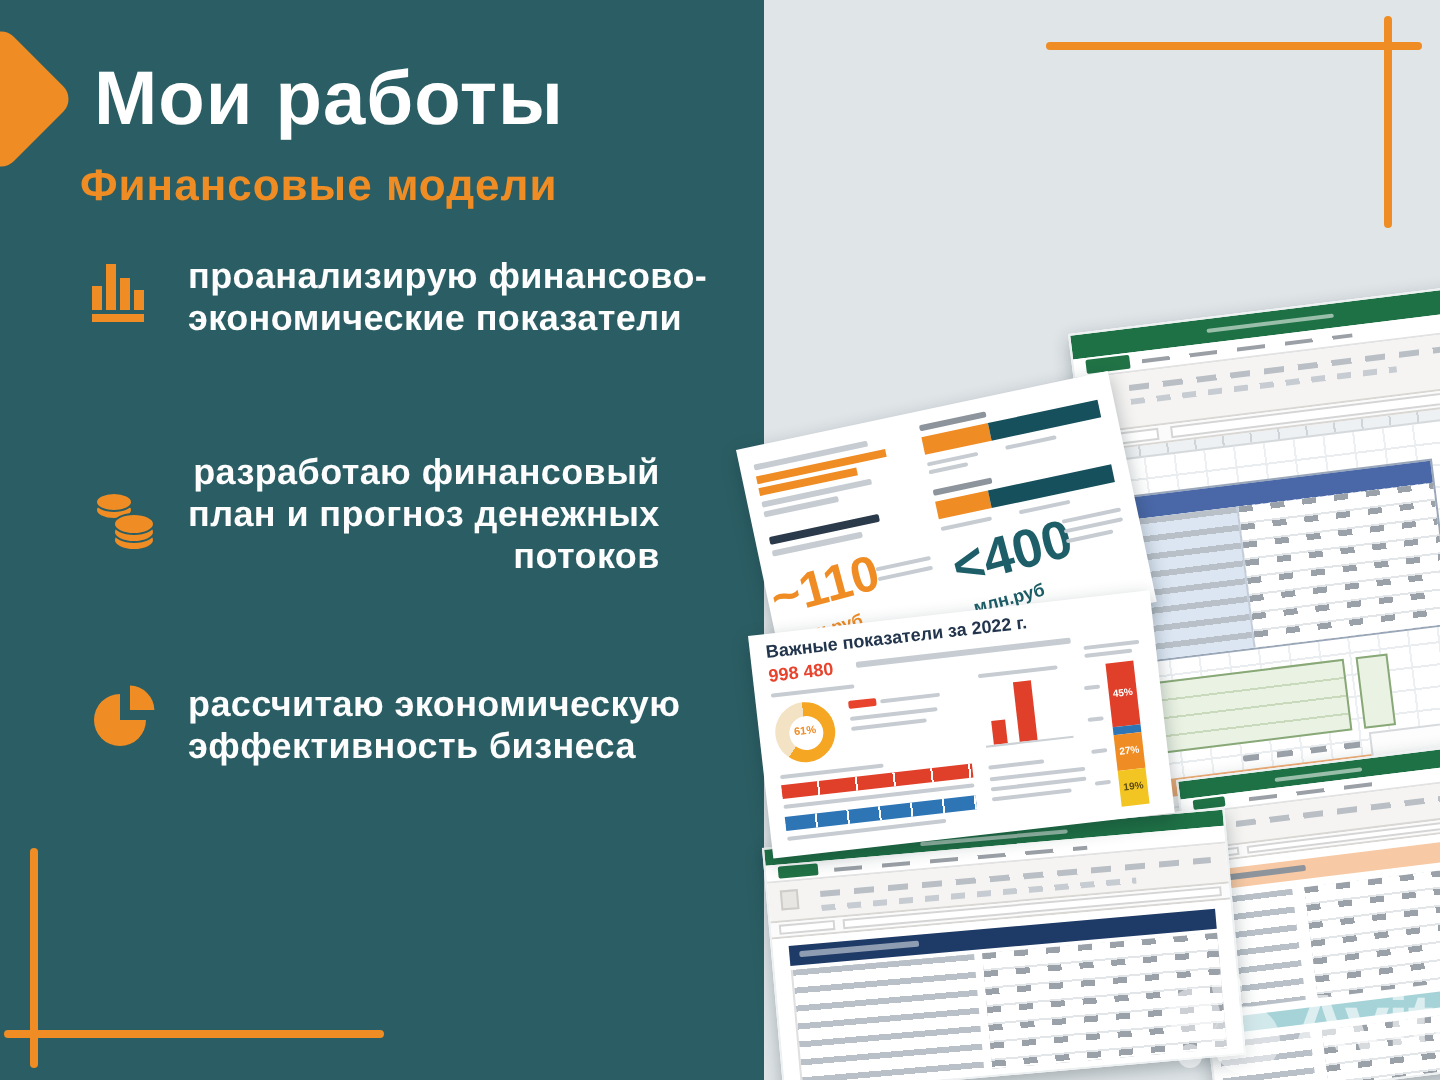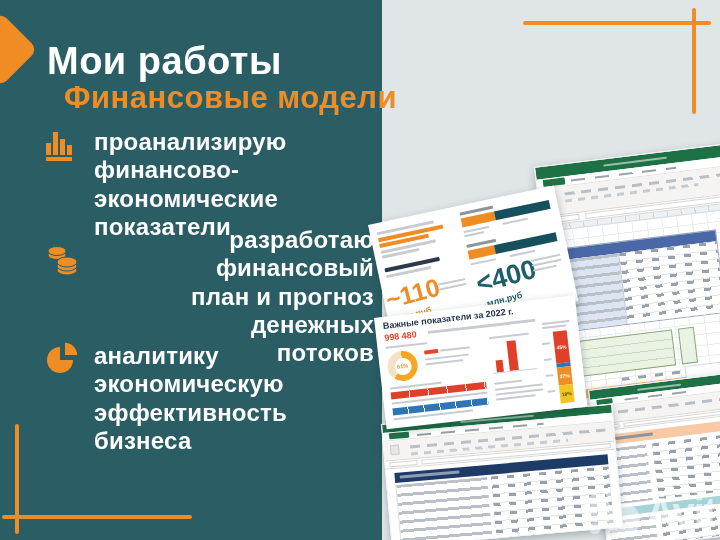--- a/index.html
+++ b/index.html
@@ -3,26 +3,26 @@
 <meta charset="utf-8">
 <style>
   * { margin:0; padding:0; box-sizing:border-box; }
   body { font-family:"Liberation Sans", sans-serif; background:#222; }
   .canvas { position:relative; width:720px; height:540px; overflow:hidden;
             background:#2b5e64; }
 
   
   .arrow { position:absolute; left:-26px; top:23px; width:53px; height:53px;
            background:#ef8c24; border-radius:9px; transform:rotate(45deg); }
-  .title { position:absolute; left:47px; top:40px; color:#ffffff;
+  .title { position:absolute; left:47px; top:29px; color:#ffffff;
            font-size:38px; font-weight:700; letter-spacing:.5px; }
-  .subtitle { position:absolute; left:64px; top:80px; color:#ef8c24;
-              font-size:31px; font-weight:700; letter-spacing:.5px; }
+  .subtitle { position:absolute; left:40px; top:80px; color:#ef8c24;
+              font-size:22px; font-weight:700; letter-spacing:.5px; }
   .service { position:absolute; left:44px; display:flex; gap:14px; width:330px; }
-  .service .txt { color:#fdfdfd; font-size:24px; font-weight:700;
+  .service .txt { color:#fdfdfd; font-size:18px; font-weight:700;
                   line-height:1.18; white-space:pre-line; letter-spacing:.2px; }
   .icon-box { flex:0 0 36px; }
   .s1 { top:128px; } .s2 { top:226px;text-align:right; } .s3 { top:342px; } .s4 { top:438px; }
   .s2 .icon-box { margin-top:16px; } .s4 .icon-box { margin-top:10px; }
 
   
   .mark { position:absolute; background:#ef8c24; border-radius:2px; }
   .mark-bl-v { left:15px; top:424px; width:4px; height:110px; }
   .mark-bl-h { left:2px;  top:515px; width:190px; height:4px; }
   .mark-tr-h { left:523px; top:21px; width:188px; height:4px; }
@@ -324,21 +324,21 @@
 потоков</div>
   </div>
 
   <div class="service s3">
     <div class="icon-box">
       <svg width="34" height="34" viewBox="0 0 34 34">
         <path d="M16 5 A13 13 0 1 0 29 18 L16 18 Z" fill="#ef8c24"></path>
         <path d="M21 13 L21 0.8 A12.5 12.5 0 0 1 33.2 13 Z" fill="#ef8c24"></path>
       </svg>
     </div>
-    <div class="txt">аналитику экономическую
+    <div class="txt">рассчитаю экономическую
 эффективность бизнеса</div>
   </div>
 
 
   <div class="mark mark-bl-v"></div>
   <div class="mark mark-bl-h"></div>
   <div class="mark mark-tr-h"></div>
   <div class="mark mark-tr-v"></div>
 
   <div class="watermark">

